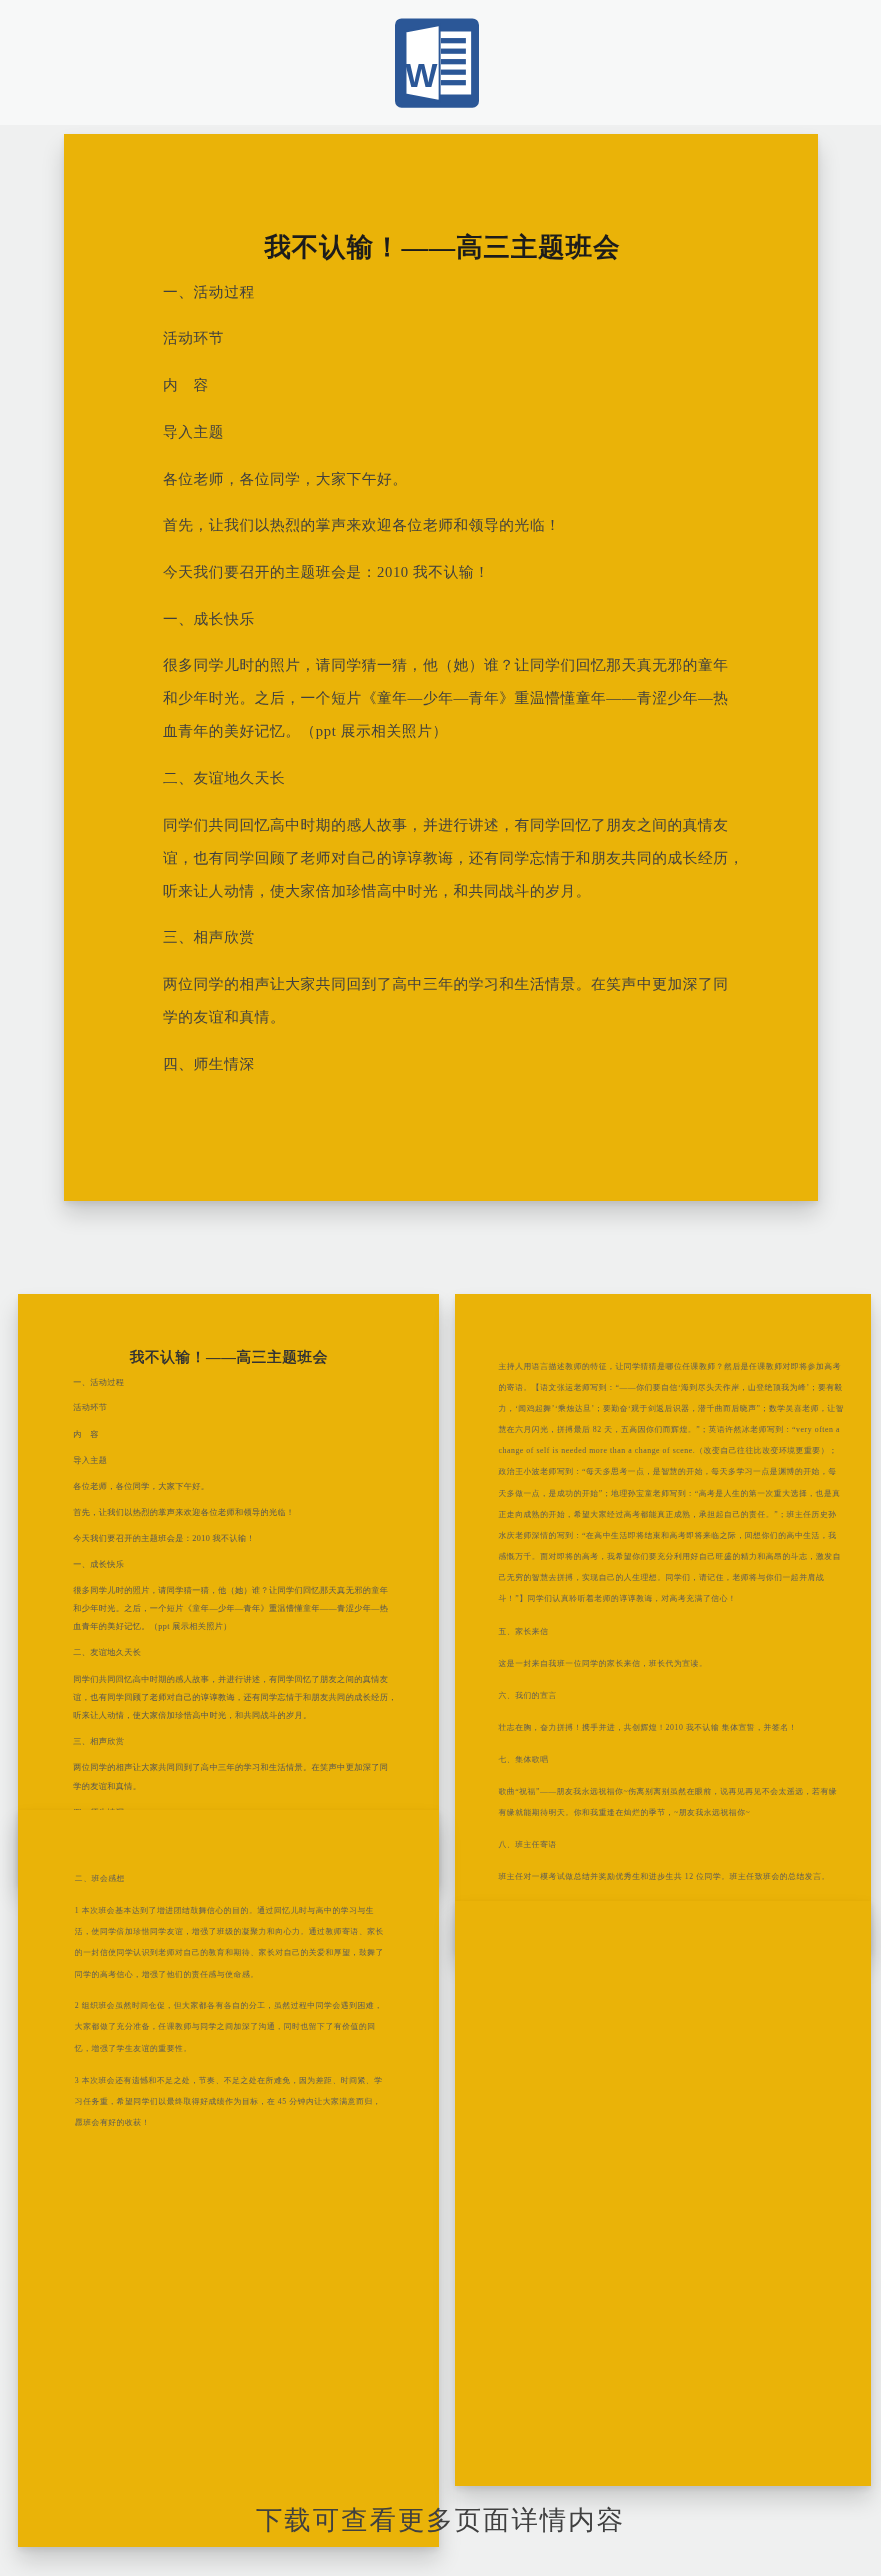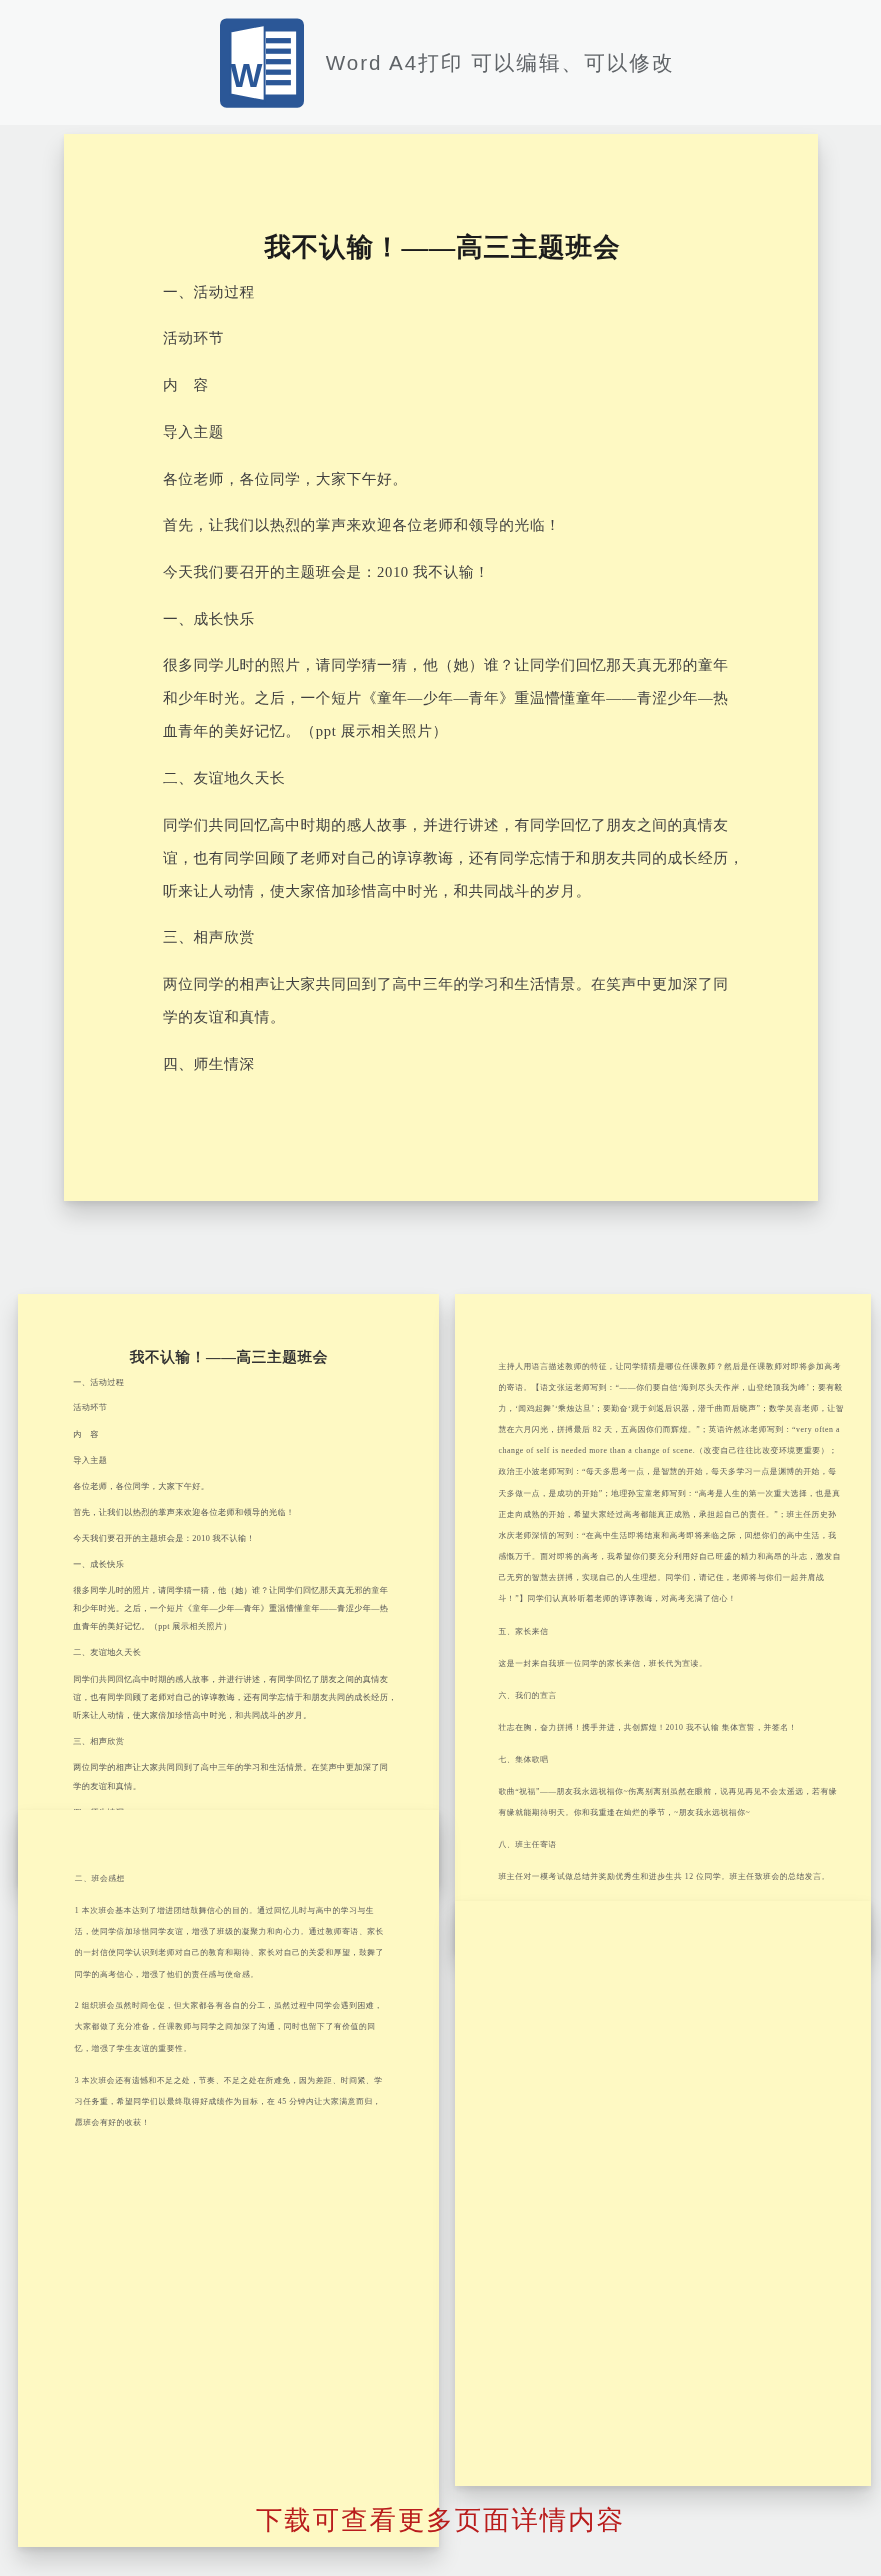--- a/index.html
+++ b/index.html
@@ -22,21 +22,21 @@
   .word-icon { width:84px; height:90px; flex:0 0 auto; }
   .header-text { display:flex; flex-direction:column; align-items:center; gap:9.8px; }
   .doc-main-title {
     font-size:32px; font-weight:bold; color:#111; letter-spacing:1px;
     font-family:"Liberation Sans","DejaVu Sans",sans-serif;
   }
   .doc-sub-title { font-size:20.6px; color:#5f6367; letter-spacing:2px; }
 
   
   .page-card {
-    position:absolute; background:#fef9c3;
+    position:absolute; background:#eab308;
     box-shadow:0 13.7px 21.5px rgba(0,0,0,.16), 0 2.9px 5.9px rgba(0,0,0,.08);
     overflow:hidden;
   }
   .page-main  { left:64px;  top:134px;  width:754px; height:1067px; }
   .thumb-p1   { left:17.6px;  top:1294px; width:421px; height:591px; }
   .thumb-p2   { left:455px; top:1294px; width:416px; height:659px; }
   .thumb-p3   { left:17.6px;  top:1810px; width:421px; height:737px; }
   .thumb-p4   { left:455px; top:1901px; width:416px; height:585px; }
 
   
@@ -65,21 +65,21 @@
     font-family:"Liberation Serif","DejaVu Serif",serif;
     color:#5a5a5a; filter:blur(0.4px);
   }
   .thumb-inner p { font-size:14px; line-height:38px; margin:0 0 19.6px 0; letter-spacing:1px; }
   .p2-inner { padding:111px 54px 0 78px; }
   .p3-inner { padding:104px 88px 0 102px; }
 
   
   .footer-note {
     position:absolute; left:0; top:2503px; width:881px;
-    text-align:center; font-size:26.4px; color:#b91c1c; letter-spacing:2px;
+    text-align:center; font-size:26.4px; color:#404040; letter-spacing:2px;
   }
 </style>
 </head>
 <body>
 
 <div class="site-header">
   <div class="header-group">
     <svg class="word-icon" viewBox="0 0 64 68" aria-hidden="true">
       <rect x="0" y="0" width="64" height="68" rx="5" fill="#2b5797"></rect>
       <rect x="31" y="10" width="27" height="48" fill="#ffffff"></rect>
@@ -87,21 +87,20 @@
         <rect x="35" y="15" width="19" height="4"></rect>
         <rect x="35" y="23" width="19" height="4"></rect>
         <rect x="35" y="31" width="19" height="4"></rect>
         <rect x="35" y="39" width="19" height="4"></rect>
         <rect x="35" y="47" width="19" height="4"></rect>
       </g>
       <polygon points="8,10 34,5 34,63 8,58" fill="#ffffff" stroke="#2b5797" stroke-width="1.5"></polygon>
       <text x="20" y="52" text-anchor="middle" font-size="26" font-weight="bold" font-family="Liberation Sans, DejaVu Sans, sans-serif" fill="#2b5797">W</text>
     </svg>
     <div class="header-text">
-      <div class="doc-sub-title">Word A4打印 可以编辑、可以修改</div>
     </div>
   </div>
 </div>
 
 <div class="page-card page-main">
   <div class="doc-content">
     <div class="doc-title">我不认输！——高三主题班会</div>
     <div>
         <p class="h">
           <span class="ln">一、活动过程</span>

